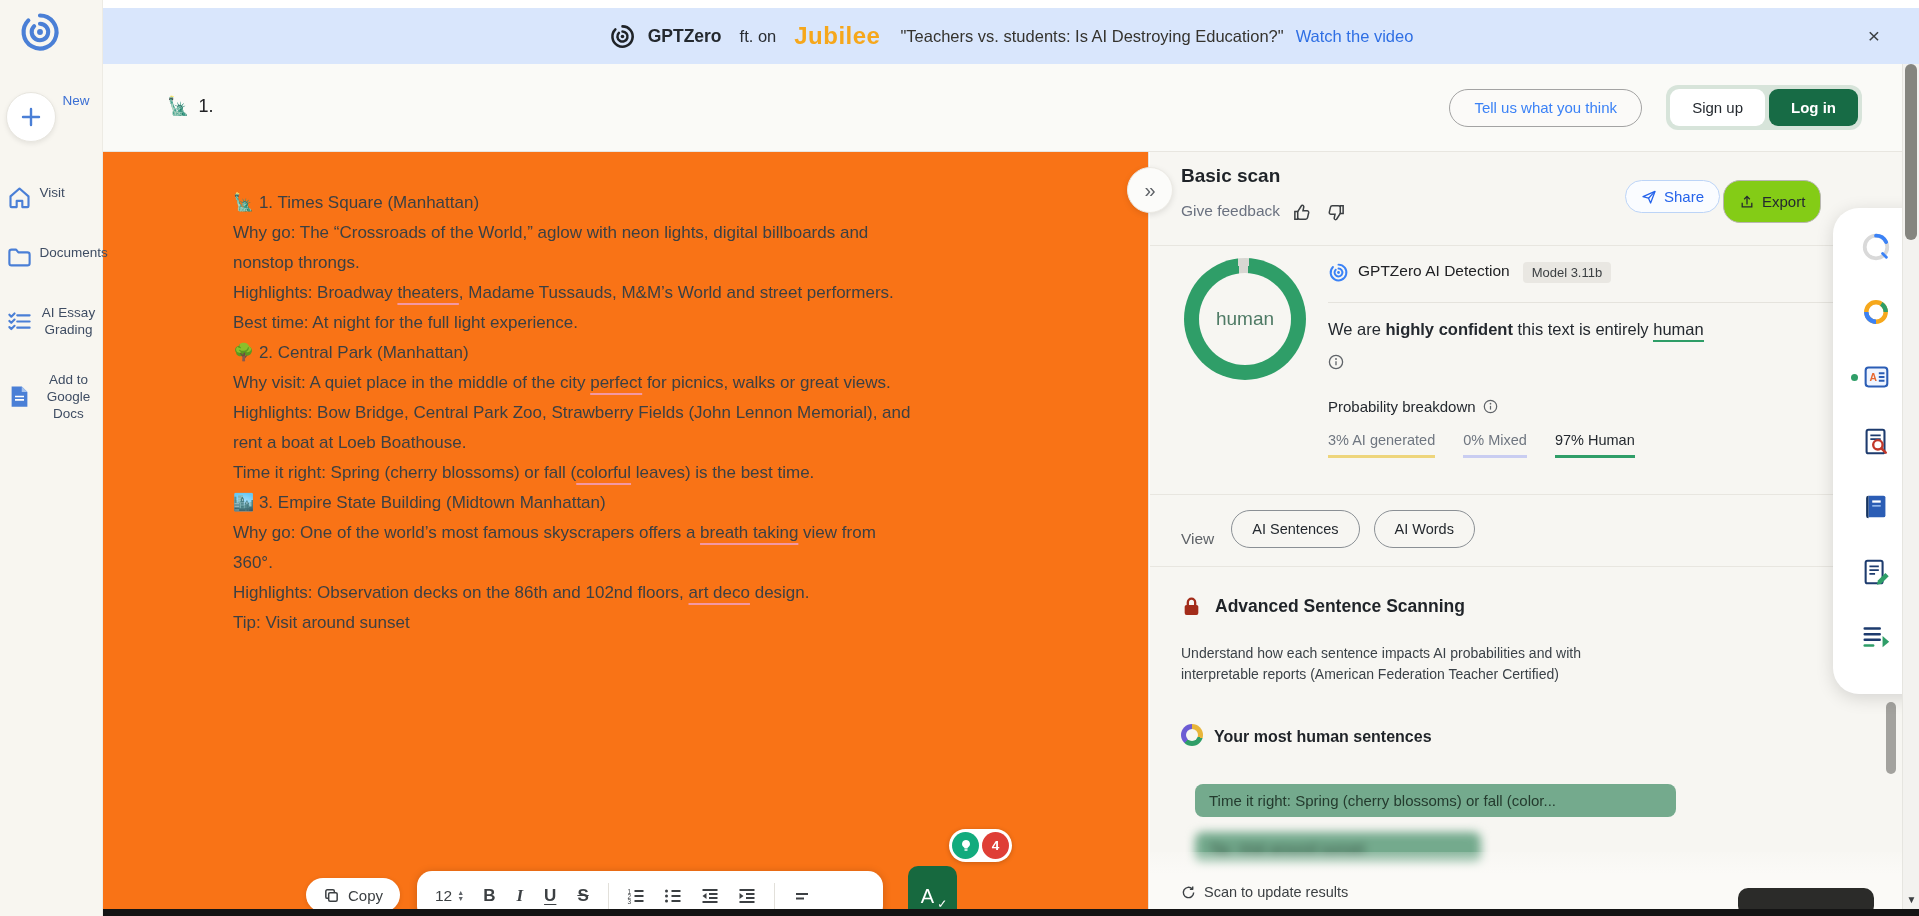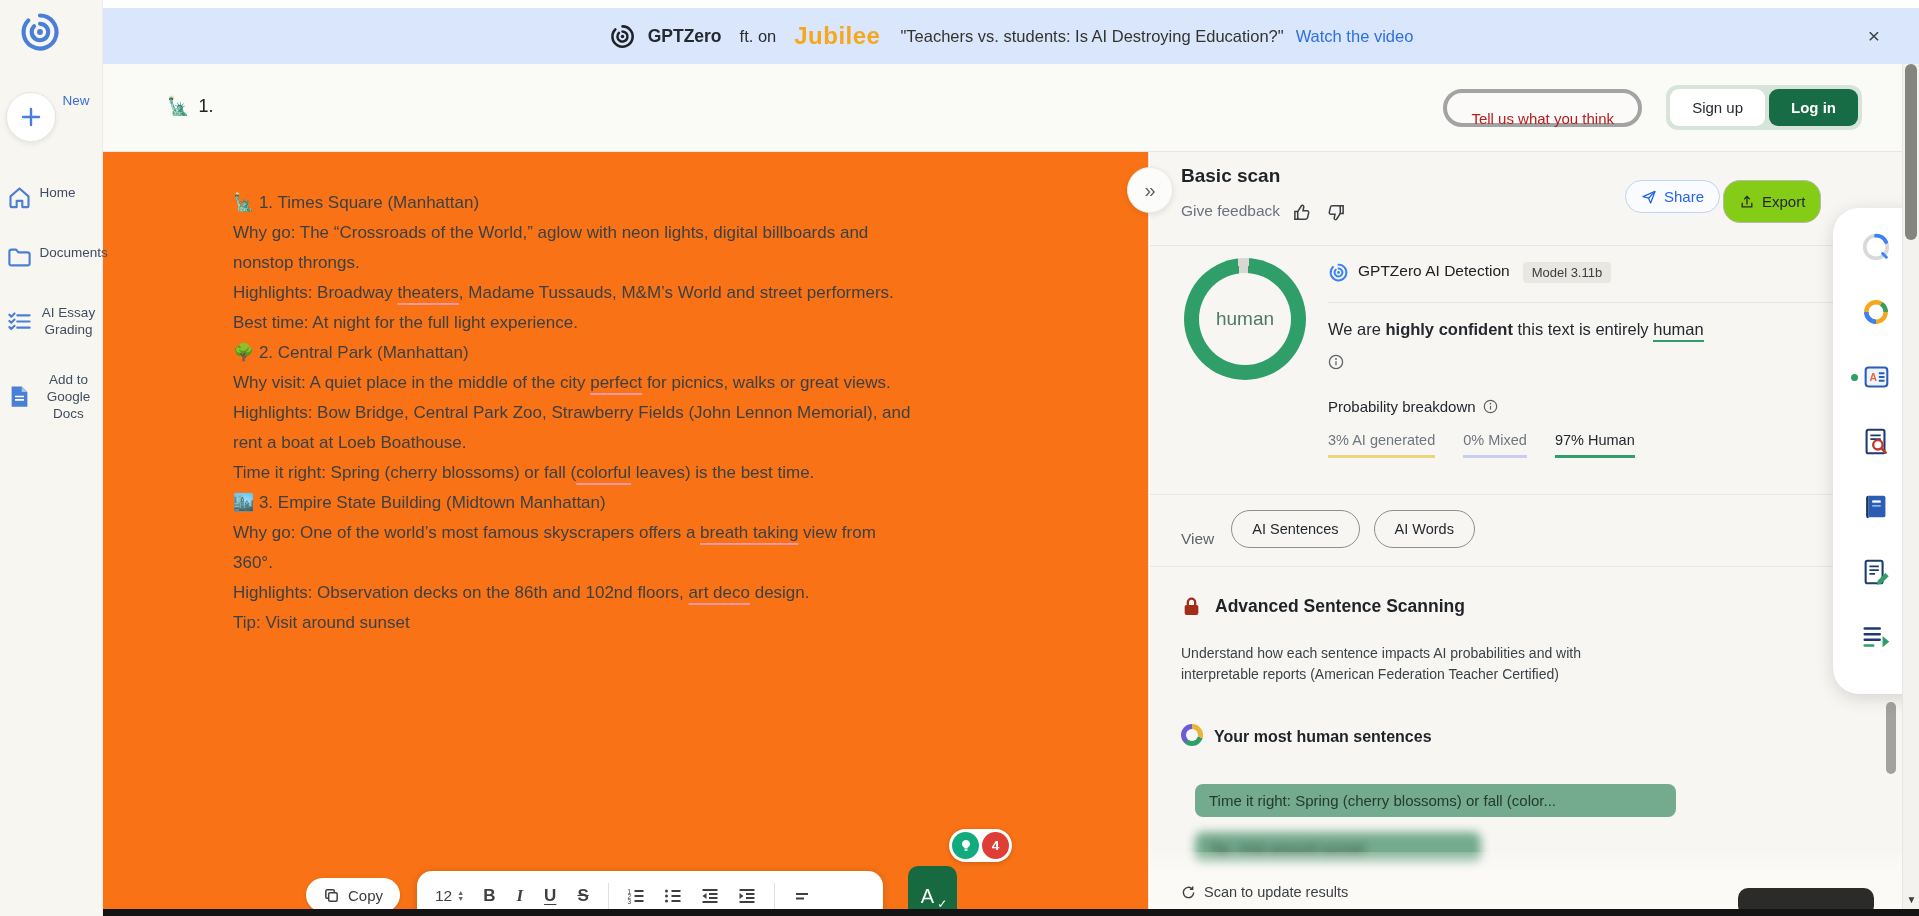--- a/index.html
+++ b/index.html
@@ -23,21 +23,21 @@
   .banner .b-brand{font-weight:700;font-size:17.5px;color:#24292f;margin-right:6px}
   .banner .b-ft{font-size:16.5px;color:#2a2e33;margin-right:6px}
   .banner .b-partner{color:#f6a71b;font-weight:800;font-size:24px;letter-spacing:.5px;margin-right:8px}
   .banner .b-quote{font-size:16.5px;color:#35332e}
   .banner .b-link{font-size:16.5px;color:#2f6fe4;cursor:pointer}
   .banner-close{position:absolute;right:39px;top:14px;font-size:21px;color:#3c4043;cursor:pointer;line-height:28px}
 
   
   .header{position:absolute;left:103px;top:64px;width:1816px;height:88px;background:#fafaf7;border-bottom:1px solid #e8e6e0;z-index:3}
   .doc-title{position:absolute;left:64px;top:31px;font-size:18px;font-weight:500;color:#202124;display:flex;align-items:center;gap:9px}
-  .tell-btn{position:absolute;right:277px;top:25px;height:38px;border:4px solid #a3a3a3;border-radius:22px;padding:8px 24px;font-size:15px;color:#b91c1c;background:#fbfaf8;line-height:36px}
+  .tell-btn{position:absolute;right:277px;top:25px;height:38px;border:1px solid #a3a3a3;border-radius:22px;padding:0 24px;font-size:15px;color:#3b82f6;background:#fbfaf8;line-height:36px}
   .auth-group{position:absolute;right:57px;top:21px;height:45px;background:#d7e4da;border-radius:12px;display:flex;align-items:center;padding:4px;gap:4px}
   .signup-btn{background:#fff;border-radius:9px;padding:0 22px;font-size:15px;font-weight:500;color:#24292f;height:37px}
   .login-btn{background:#176b45;border-radius:9px;padding:0 22px;font-size:15px;font-weight:600;color:#fff;height:37px}
 
   
   .doc{position:absolute;left:103px;top:152px;width:1046px;height:757px;background:#f97316;border-right:1px solid #e7e5df}
   #doclines{position:absolute;left:130px;top:36px;width:850px;font-size:17px;line-height:30px;color:#3c4043}
   .doc-line span.u{text-decoration:underline;text-decoration-color:#f398a4;text-decoration-thickness:2px;text-underline-offset:5px}
 
   .assist-badge{position:absolute;left:846px;top:677px;height:33px;background:#fff;border-radius:17px;box-shadow:0 1px 5px rgba(0,0,0,.2);display:flex;align-items:center;padding:3px;gap:3px;z-index:2}
@@ -132,21 +132,21 @@
           </svg>
         </span>
         <span class="s-label">New</span>
       </div>
       <div class="side-item">
         <span class="s-icon">
           <svg width="27" height="27" viewBox="0 0 24 24" fill="none" stroke="#4a7fd6" stroke-width="1.9">
             <path d="M4 11l8-7 8 7v8.5a1 1 0 0 1-1 1h-4.5V15h-5v5.5H5a1 1 0 0 1-1-1z" stroke-linejoin="round"></path>
           </svg>
         </span>
-        <span class="s-label">Home</span>
+        <span class="s-label">Visit</span>
       </div>
       <div class="side-item">
         <span class="s-icon">
           <svg width="27" height="27" viewBox="0 0 24 24" fill="none" stroke="#4a7fd6" stroke-width="1.9">
             <path d="M3 7a2 2 0 0 1 2-2h4l2 2.5h8a2 2 0 0 1 2 2V17a2 2 0 0 1-2 2H5a2 2 0 0 1-2-2z" stroke-linejoin="round"></path>
           </svg>
         </span>
         <span class="s-label">Documents</span>
       </div>
       <div class="side-item">

